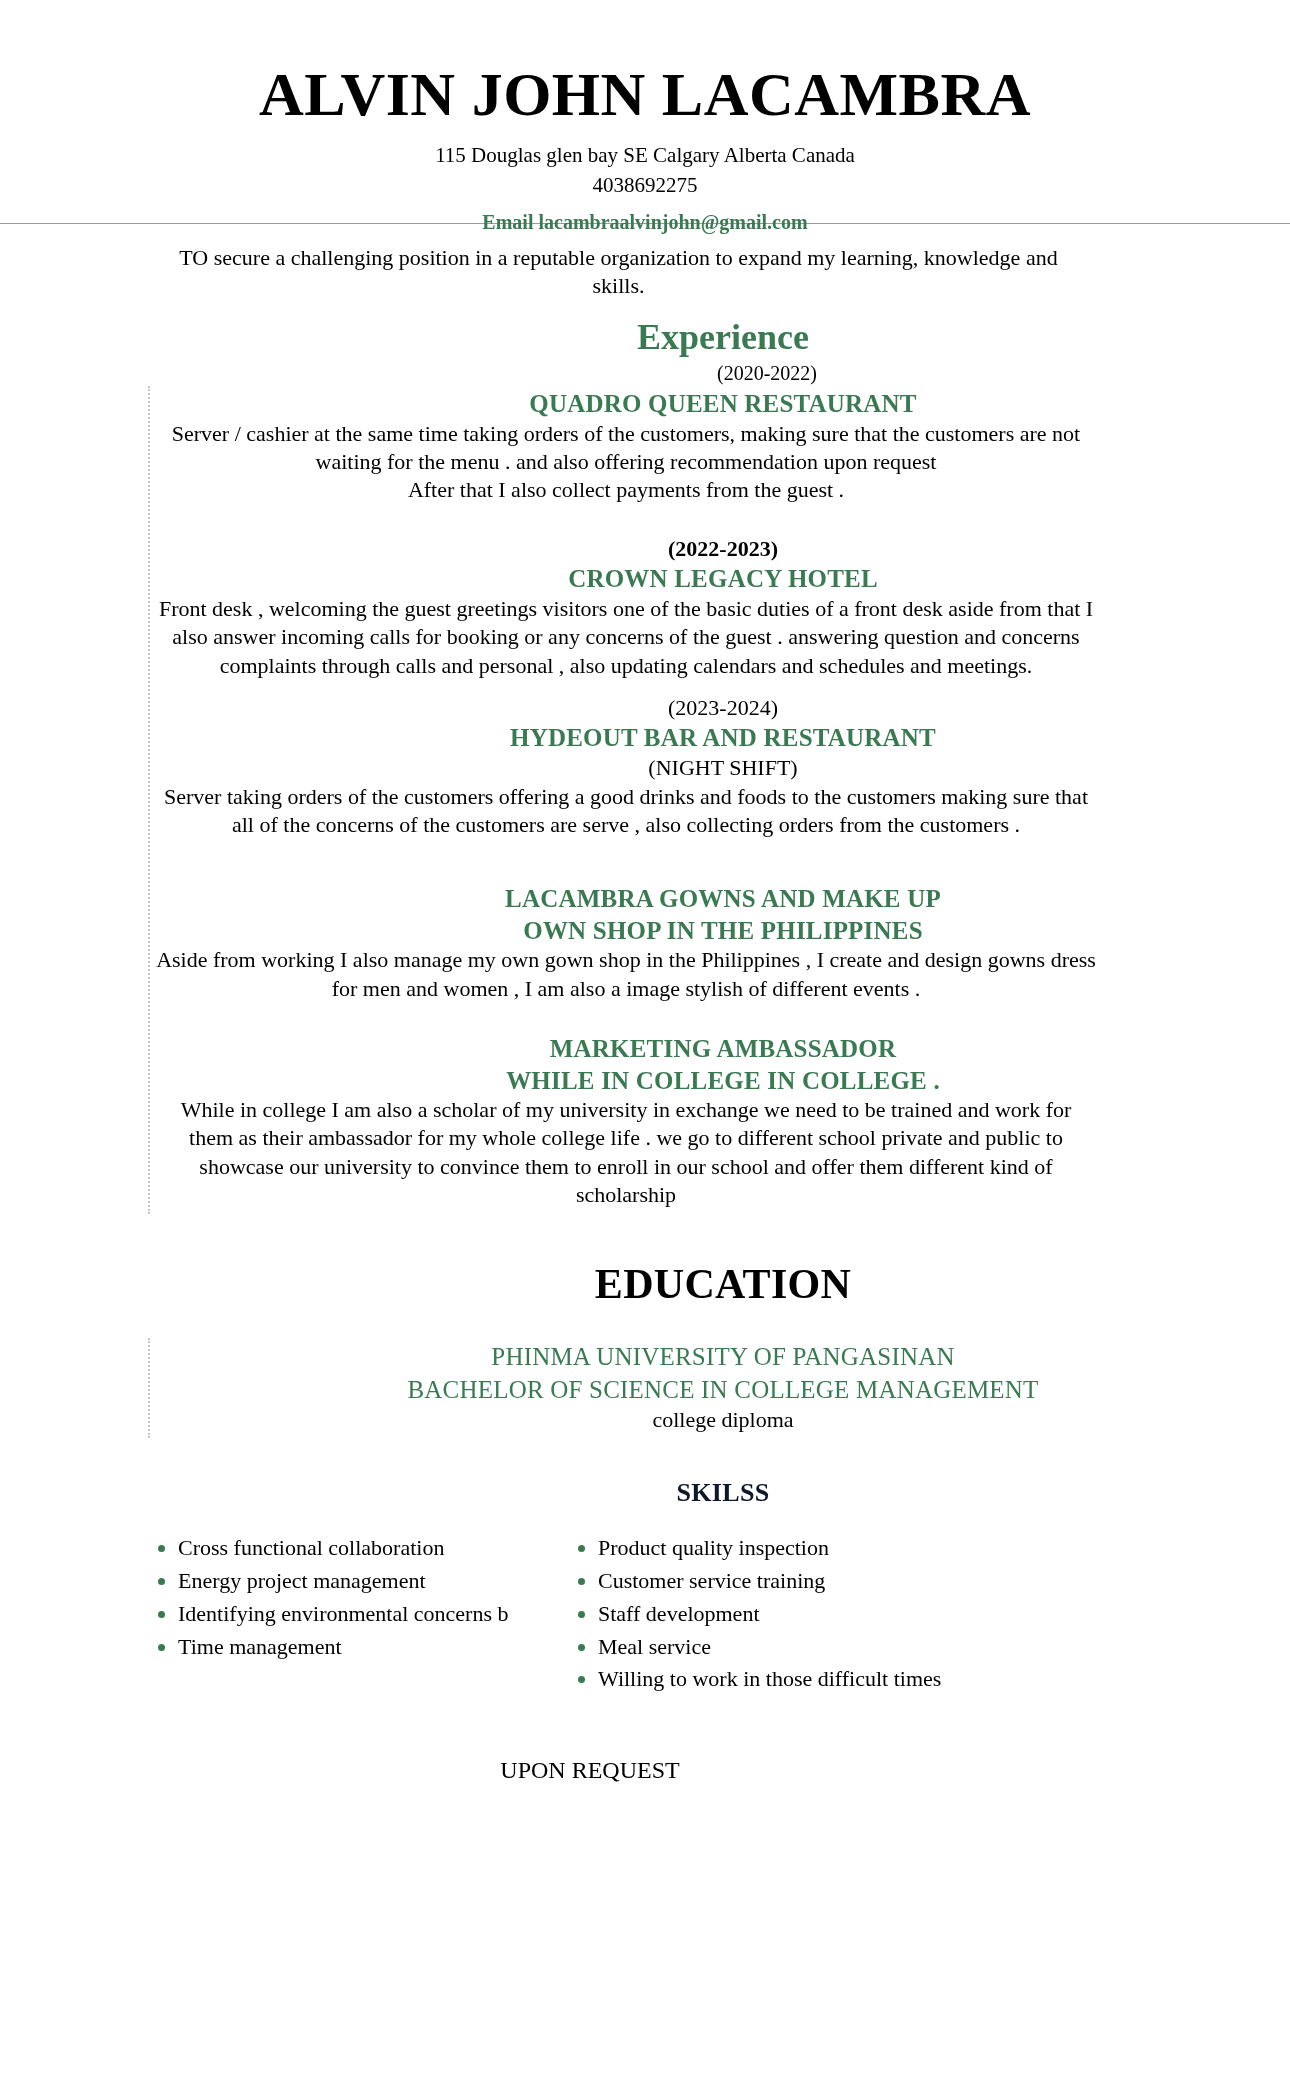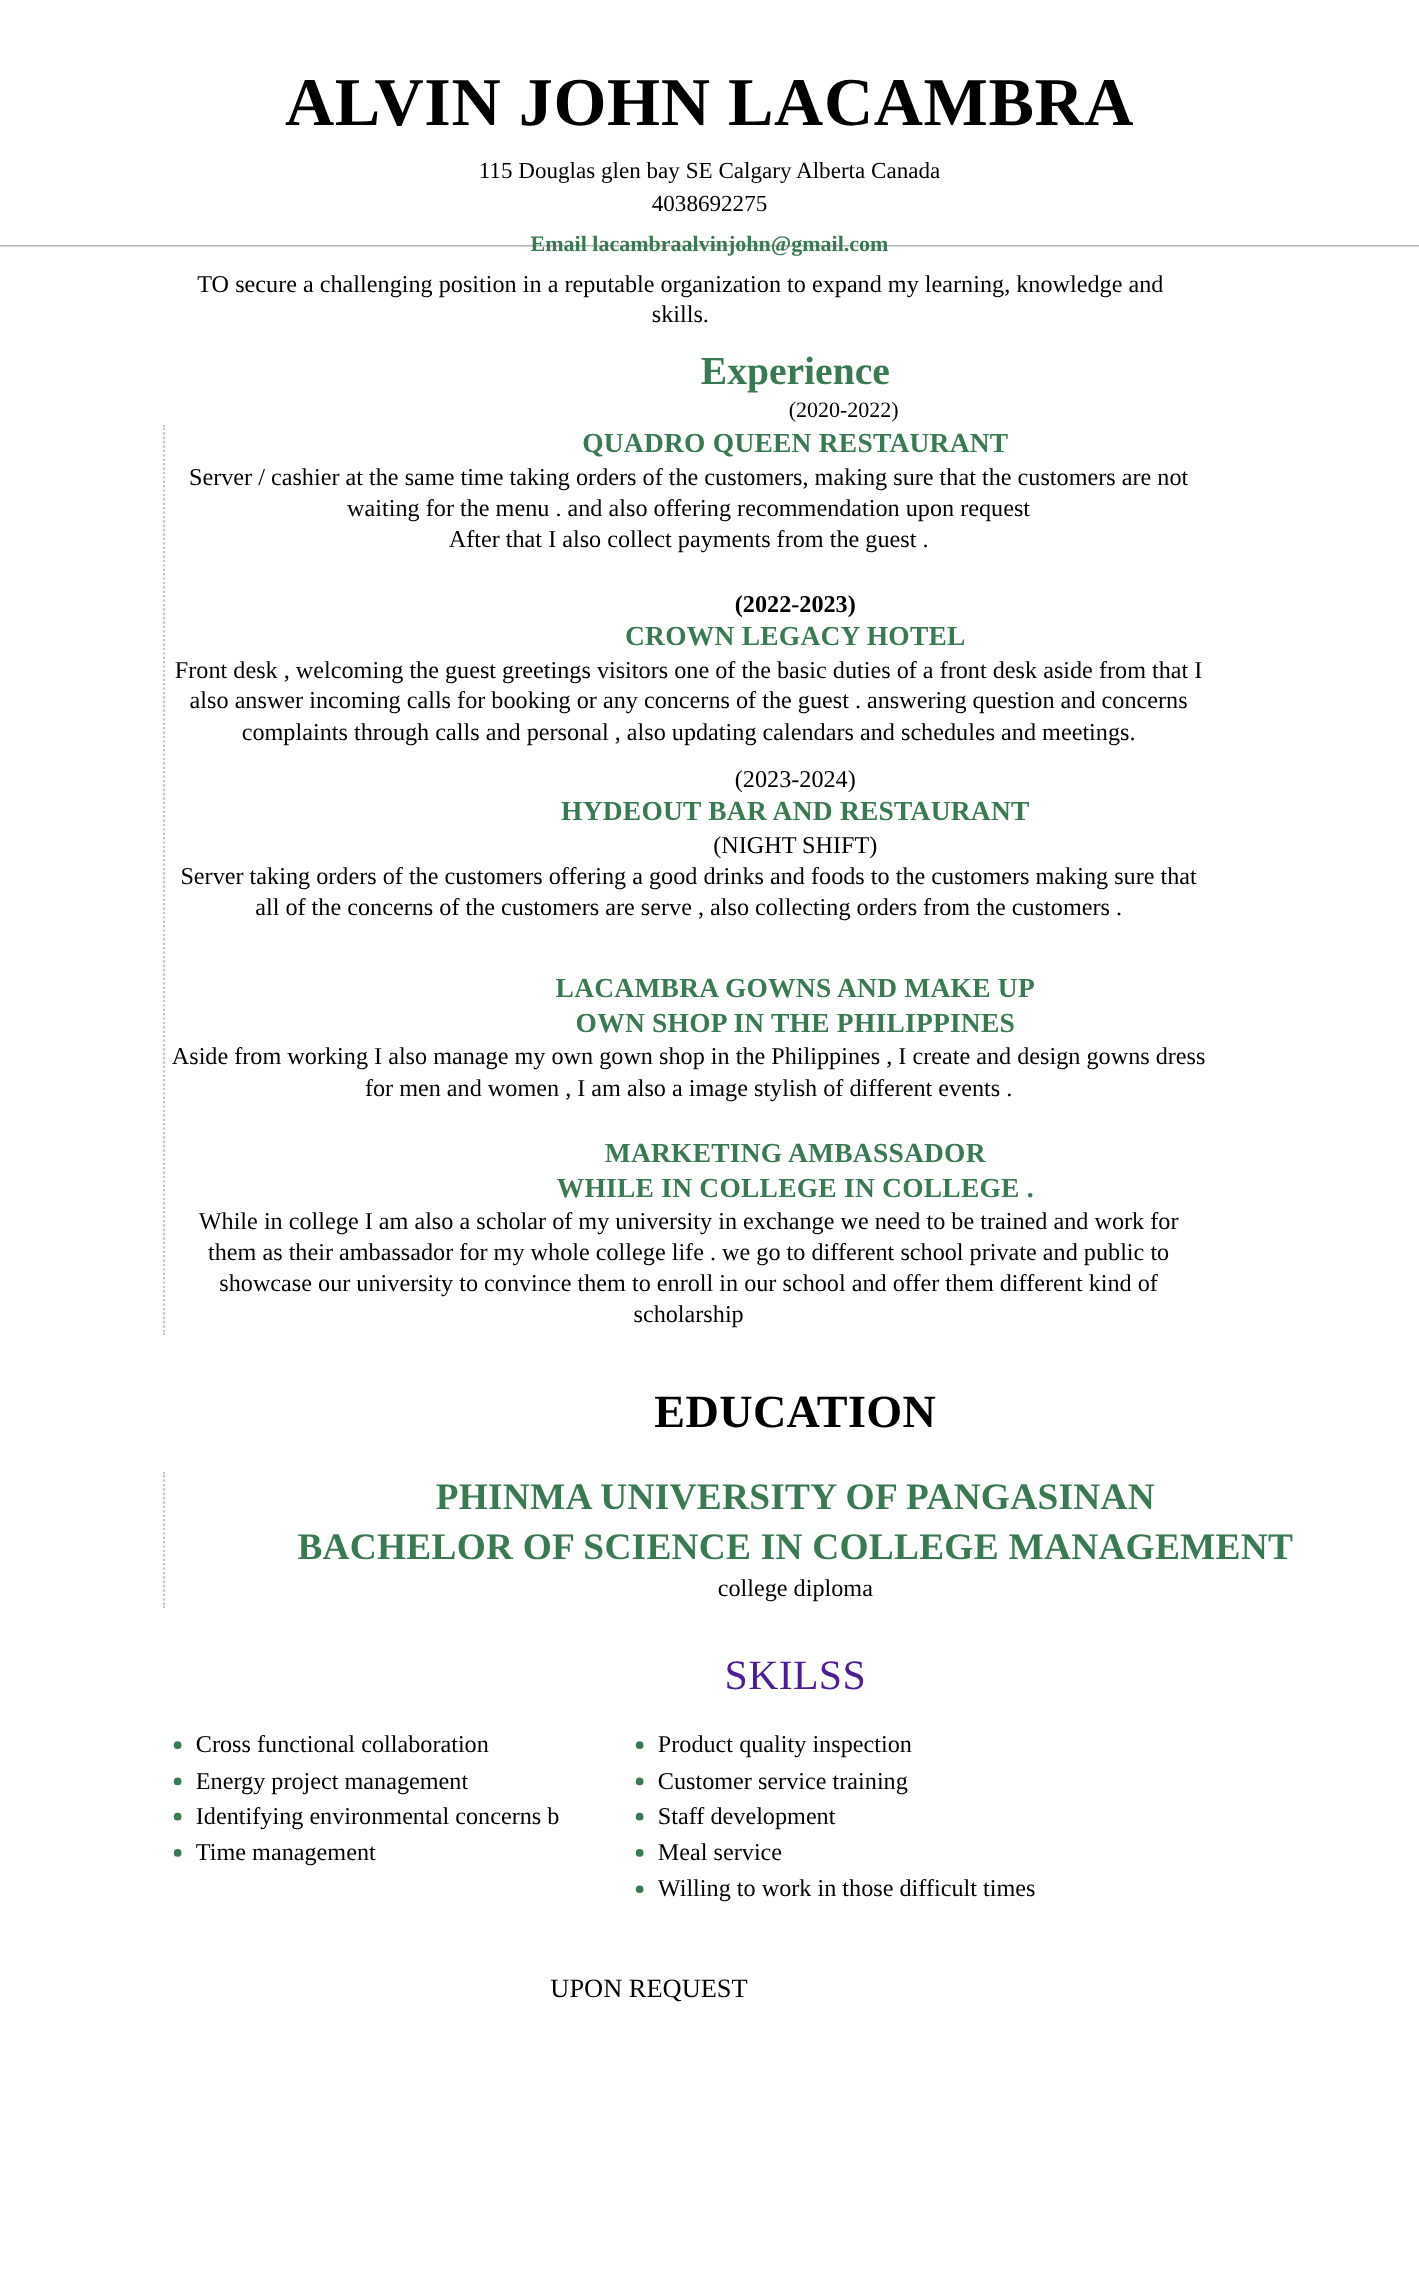--- a/index.html
+++ b/index.html
@@ -131,36 +131,36 @@
 
   
   .sec-education {
     font-size: 42px;
     font-weight: bold;
     color: #000000;
     line-height: 1.15;
     letter-spacing: 0.3px;
   }
   .edu-line {
-    font-size: 34px;
-    font-weight: bold;
+    font-size: 25px;
+    font-weight: normal;
     color: #3a7a52;
     line-height: 1.32;
     letter-spacing: 0.2px;
   }
   .edu-note {
     font-size: 22px;
     line-height: 1.3;
   }
 
   
   .sec-skills {
-    font-size: 38px;
-    font-weight: normal;
-    color: #4c1d95;
+    font-size: 26px;
+    font-weight: bold;
+    color: #0f172a;
     line-height: 1.15;
     letter-spacing: 0.3px;
   }
   .skills-wrap {
     display: flex;
     margin-top: 28px;
   }
   .skills-col { width: 420px; }
   .skills-col.right { width: 470px; }
   ul.skill-list {

